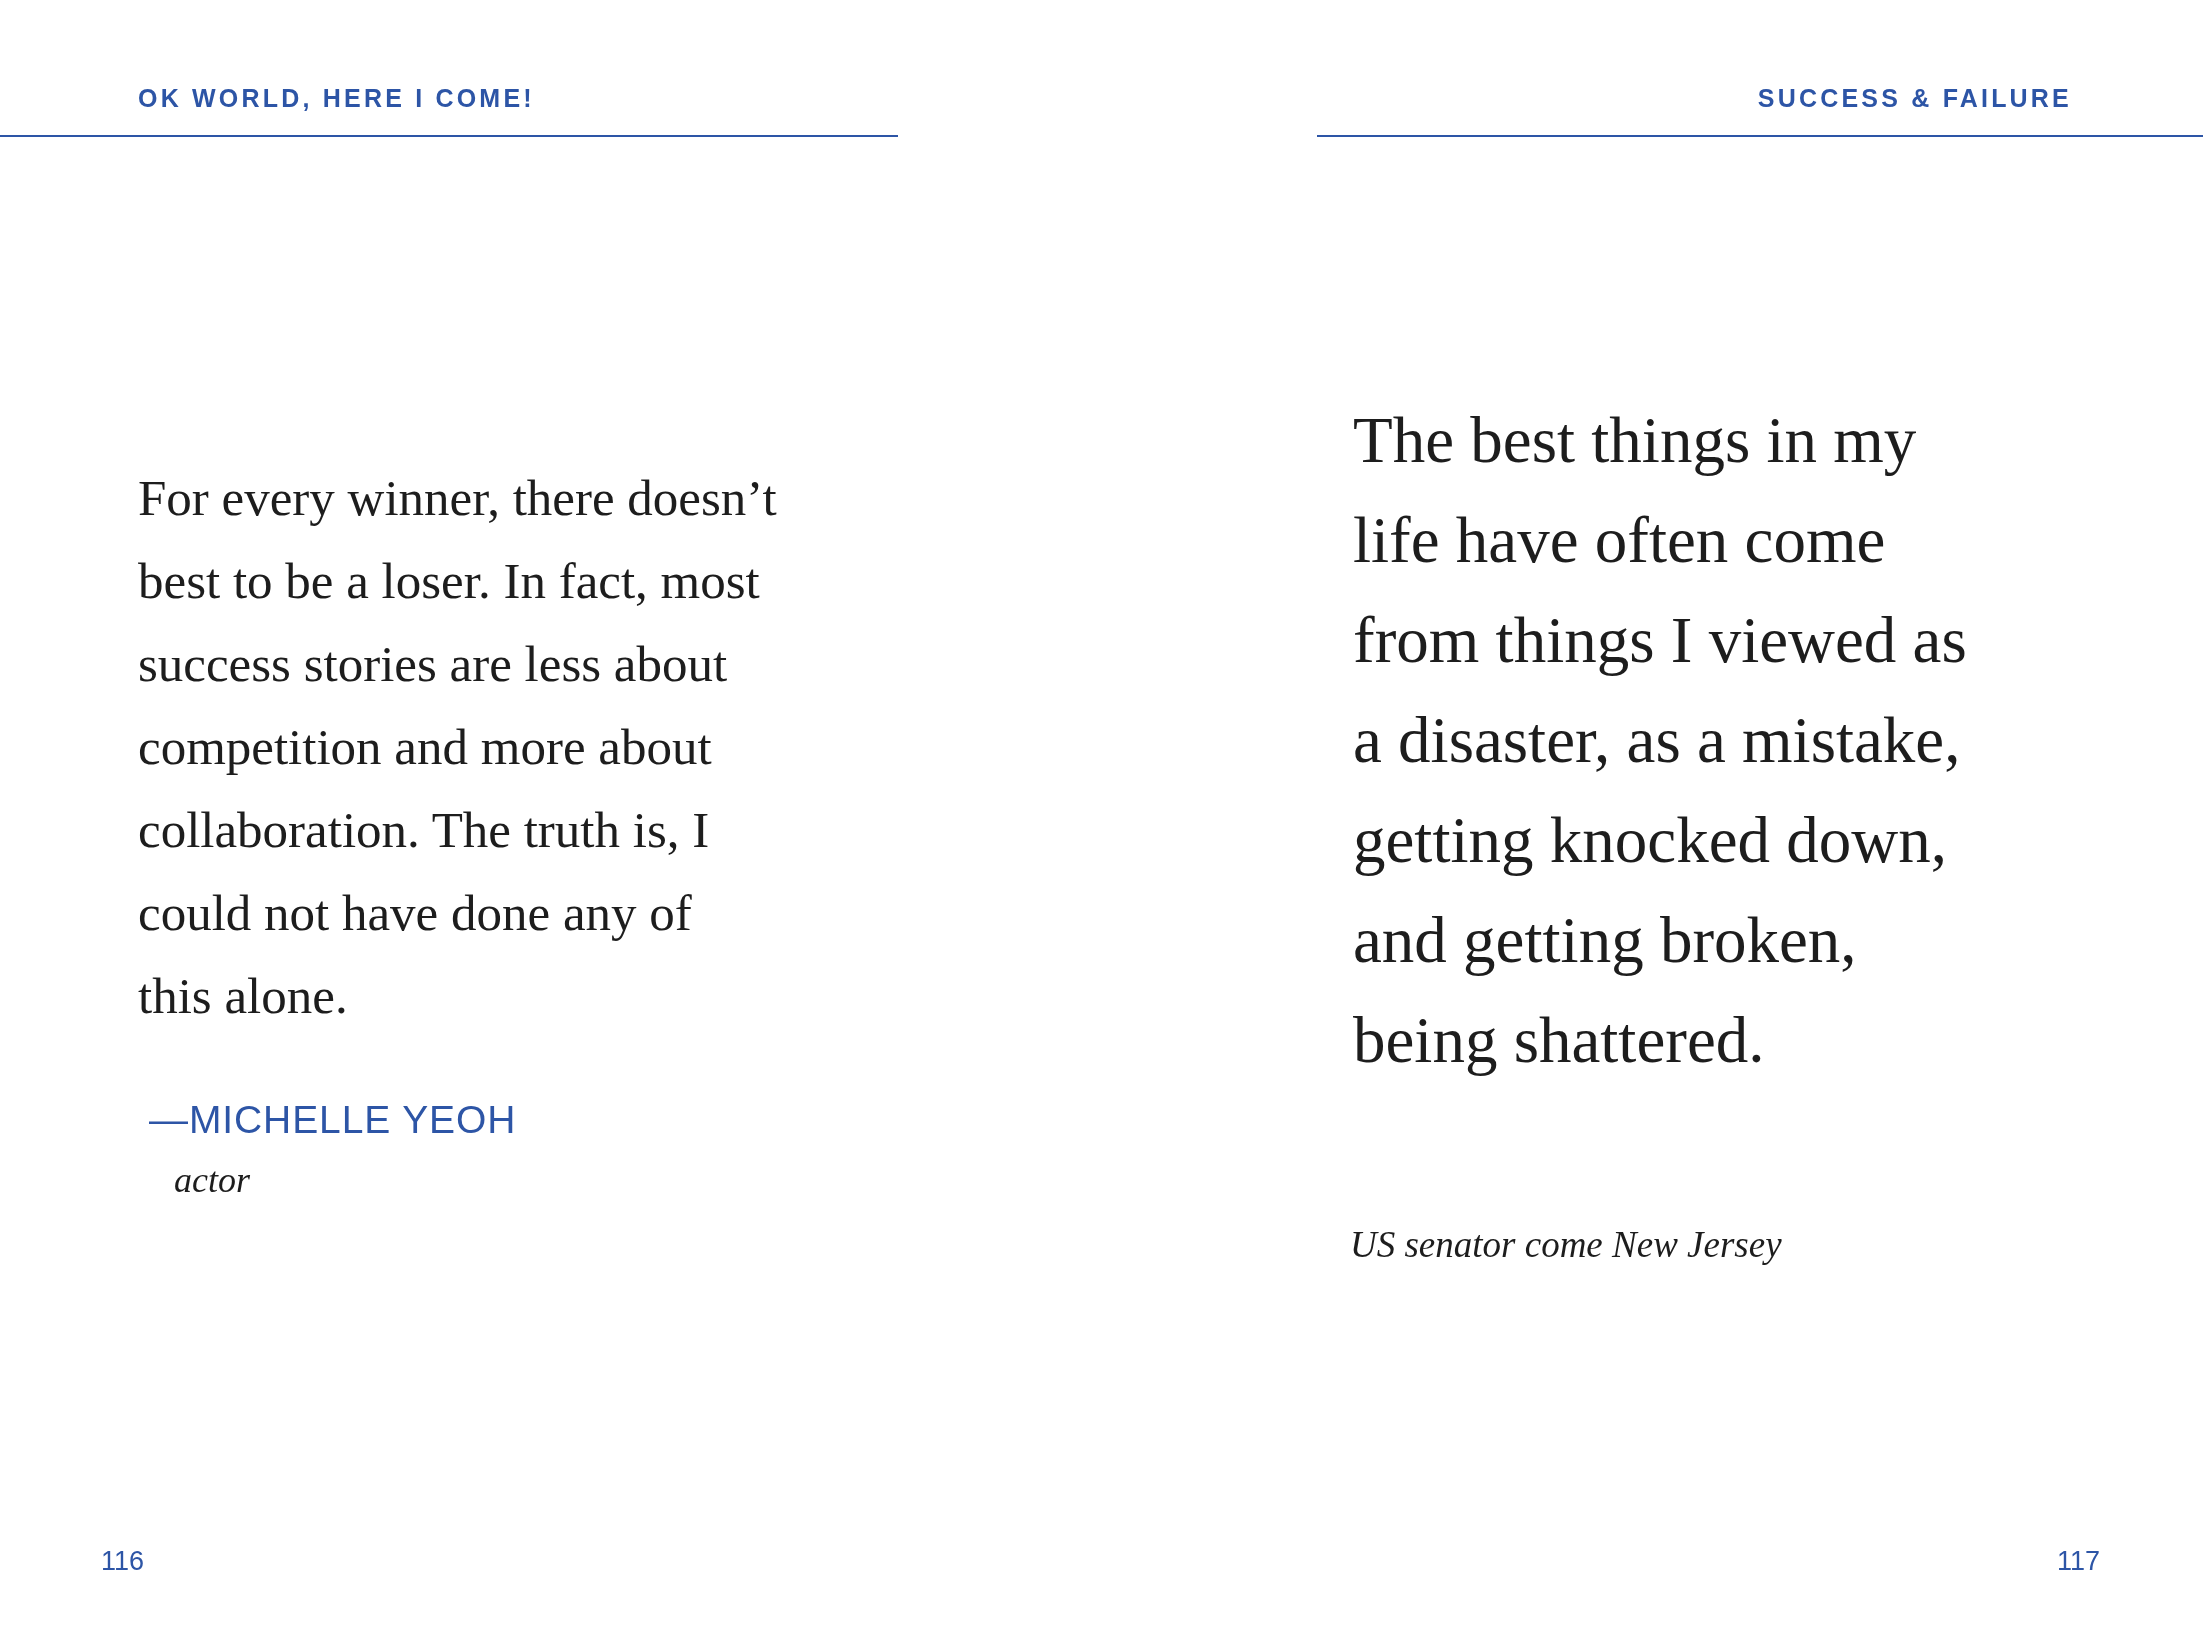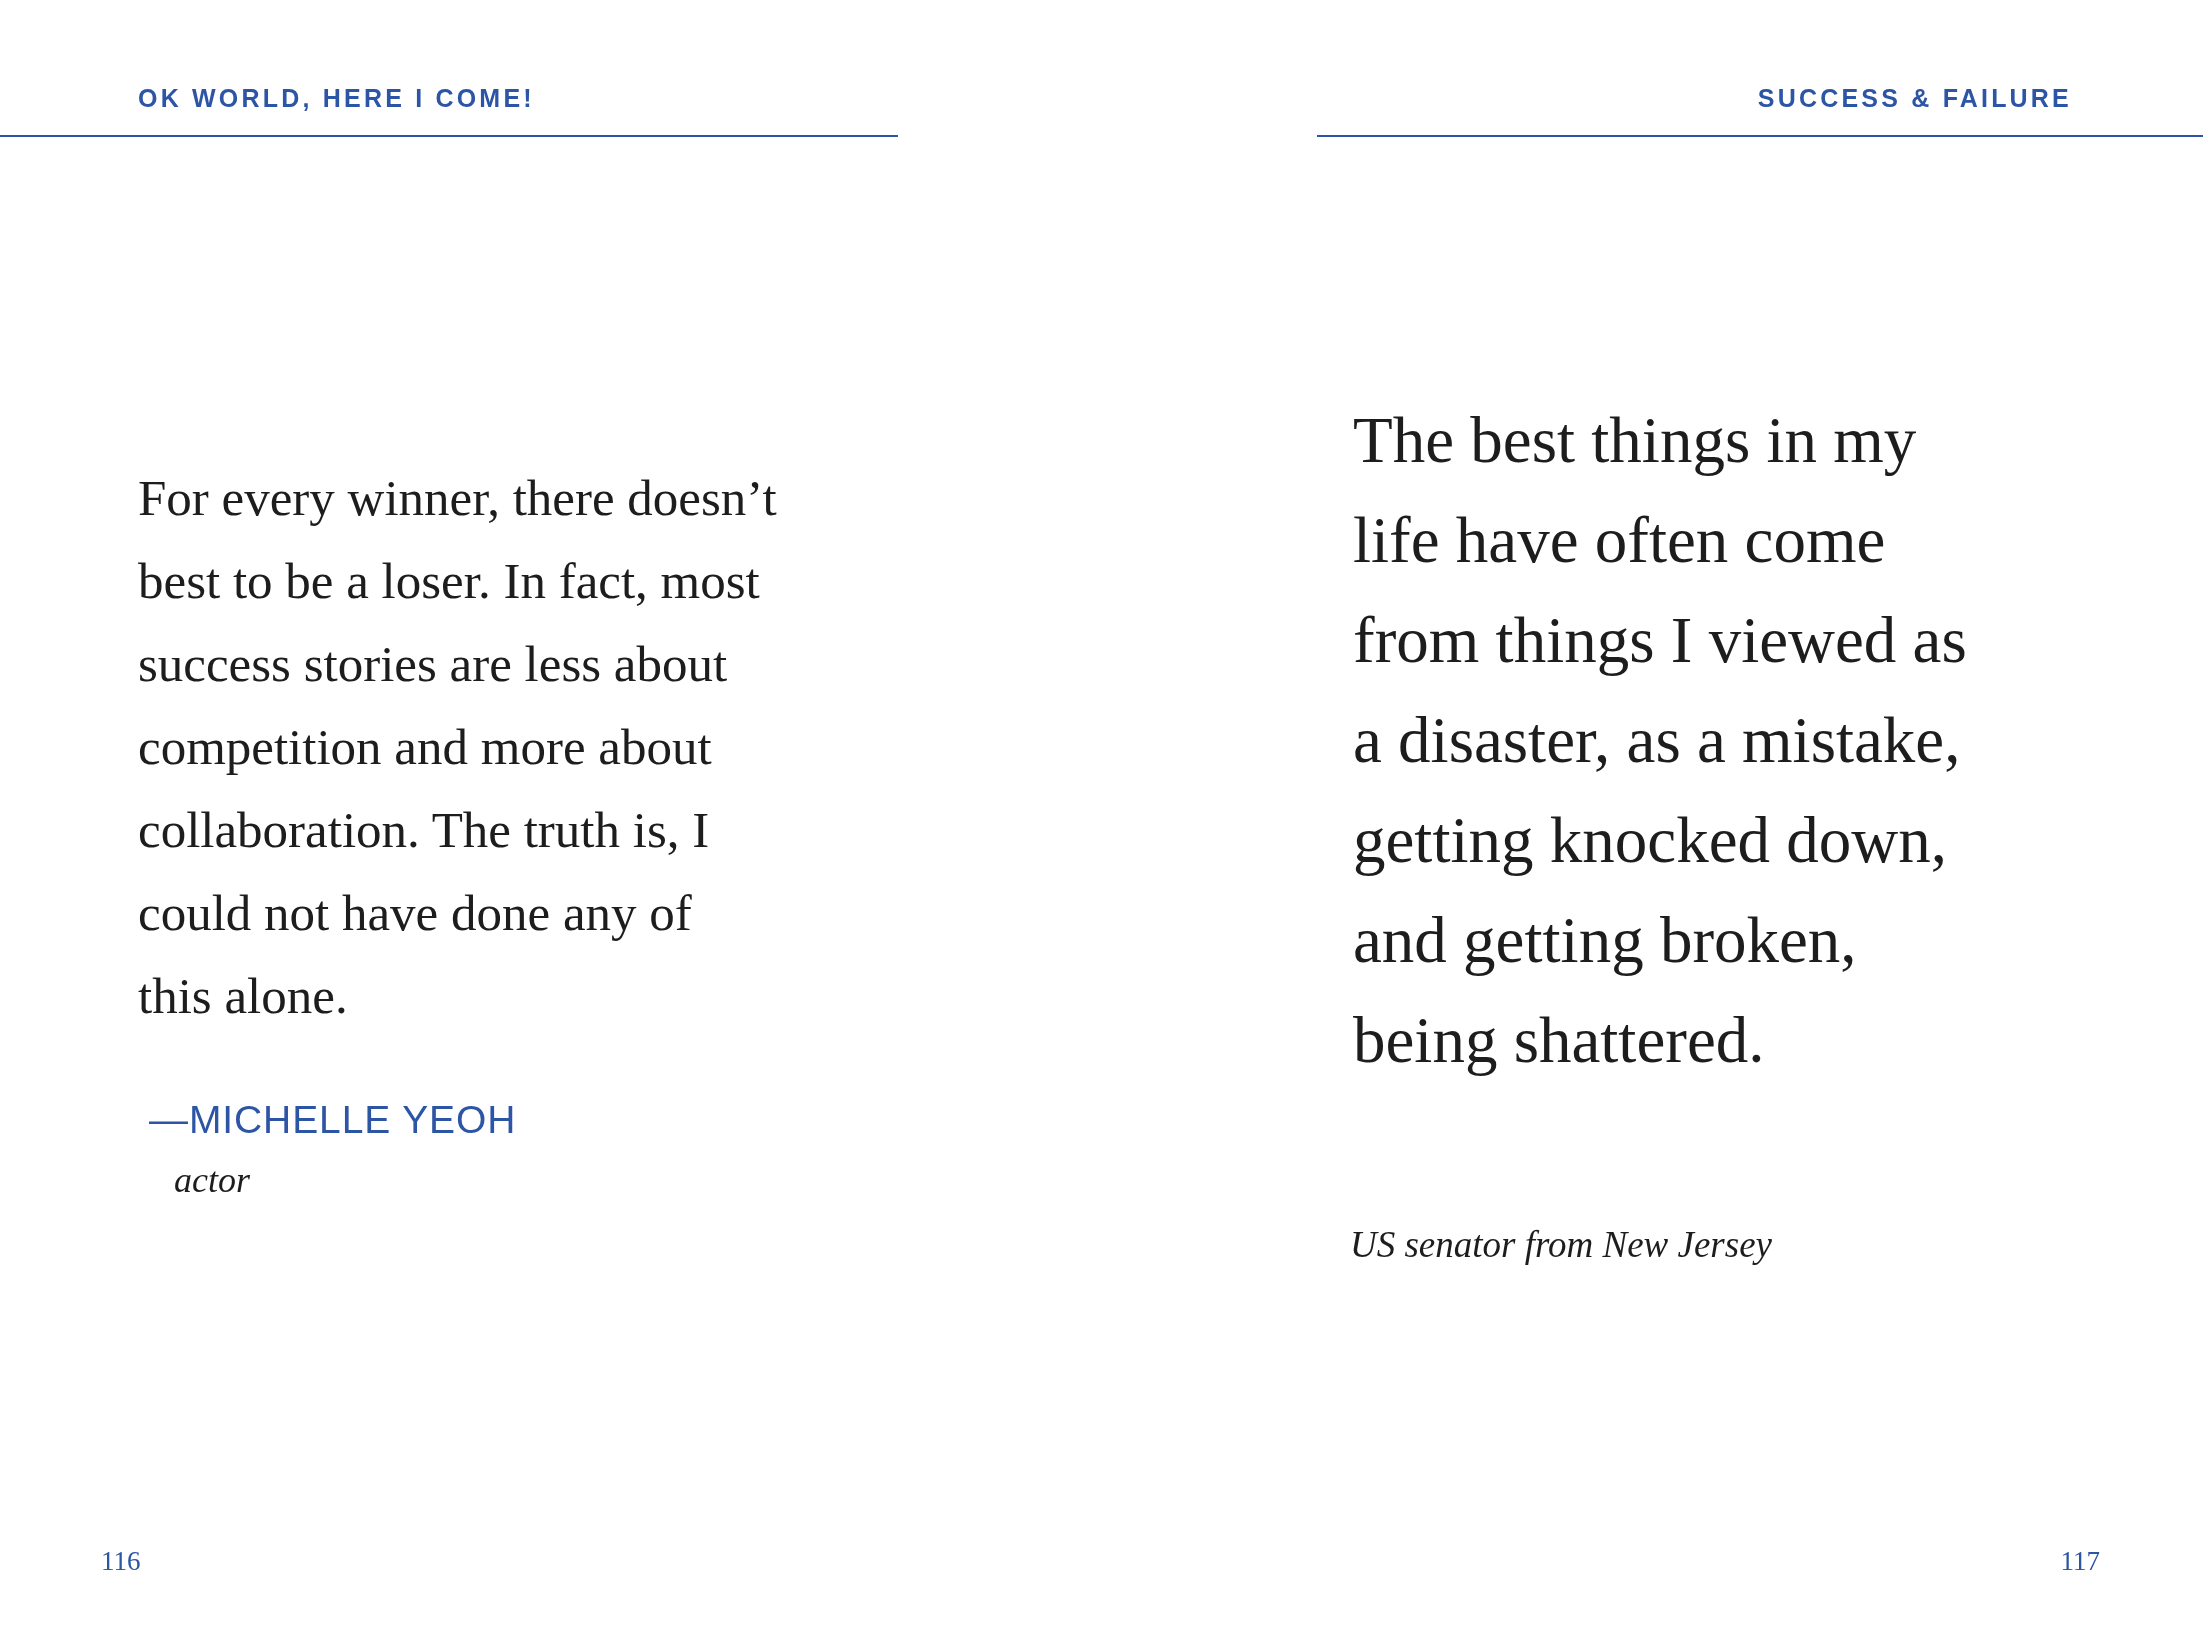--- a/index.html
+++ b/index.html
@@ -76,21 +76,21 @@
     font-style:italic;
     color:var(--ink);
     white-space:nowrap;
   }
   .byline.left{left:174px;top:1159px;font-size:36px;text-align:center;}
   .byline.right{left:1350px;top:1223px;font-size:37px;}
   
   .folio{
     position:absolute;
     top:1546px;
-    font-family:Liberation Serif, serif;
+    font-family:Liberation Sans, sans-serif;
     font-size:27px;
     font-weight:400;
     color:var(--accent);
   }
   .folio.left{left:101px;}
   .folio.right{right:104px;}
 </style>
 </head>
 <body>
 
@@ -119,17 +119,17 @@
   <div class="quote right">
     <div>The best things in my</div>
     <div>life have often come</div>
     <div>from things I viewed as</div>
     <div>a disaster, as a mistake,</div>
     <div>getting knocked down,</div>
     <div>and getting broken,</div>
     <div>being shattered.</div>
   </div>
 
-  <div class="byline right">US senator from New Jersey</div>
+  <div class="byline right">US senator come New Jersey</div>
   <div class="folio right">117</div>
 
 </div>
 
 
 </body></html>

